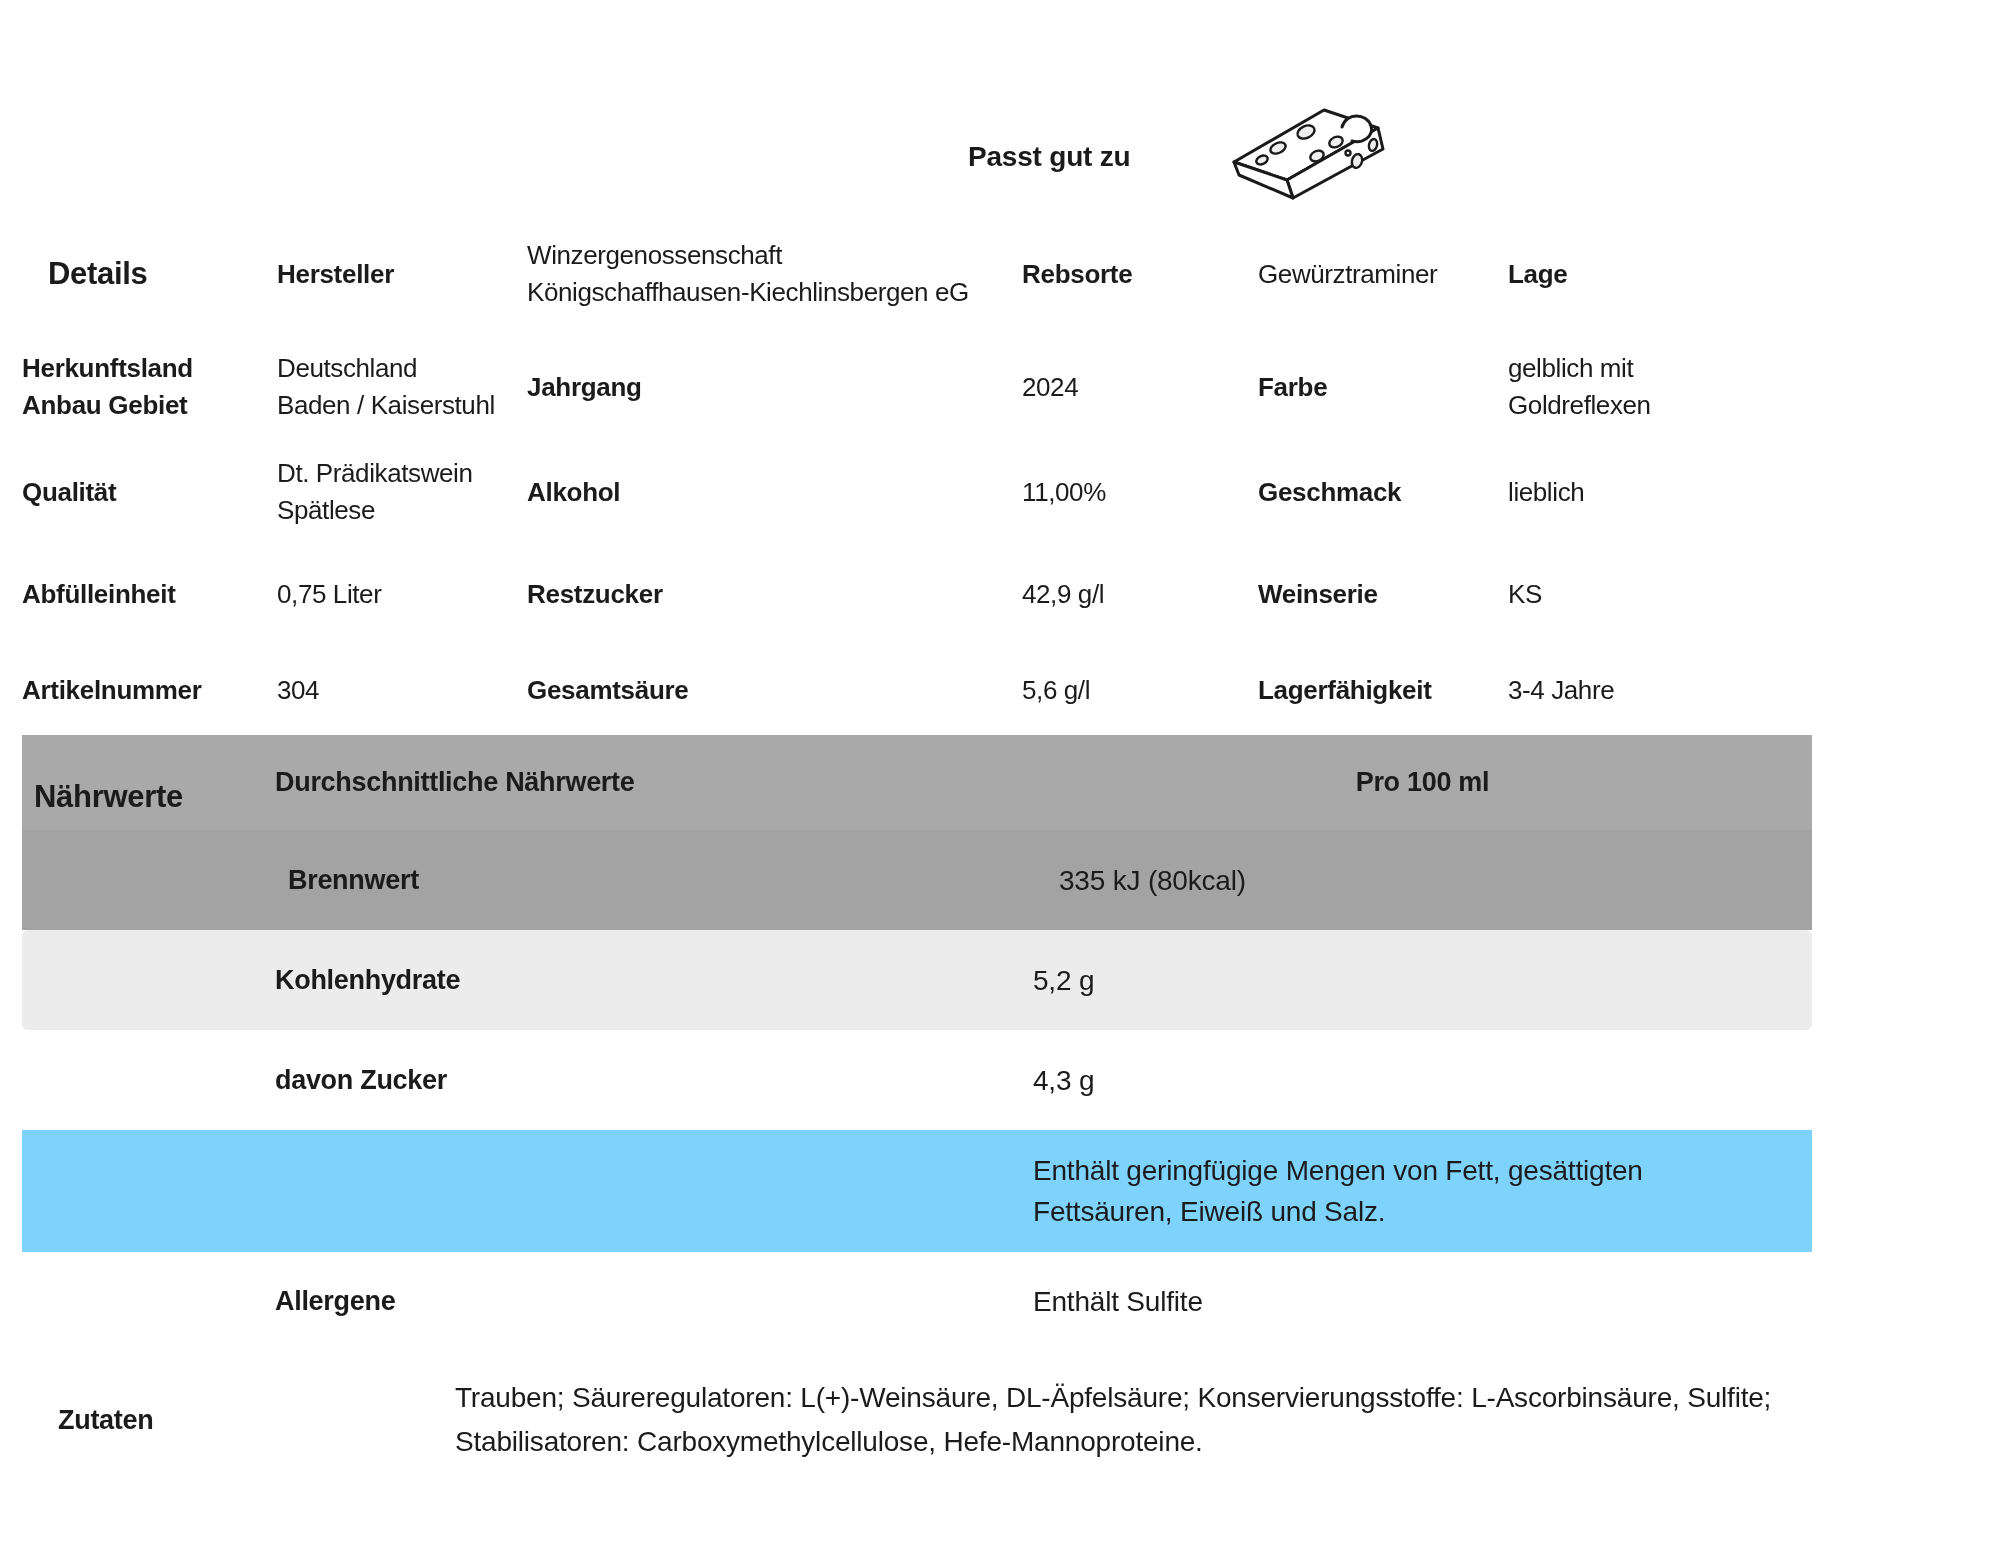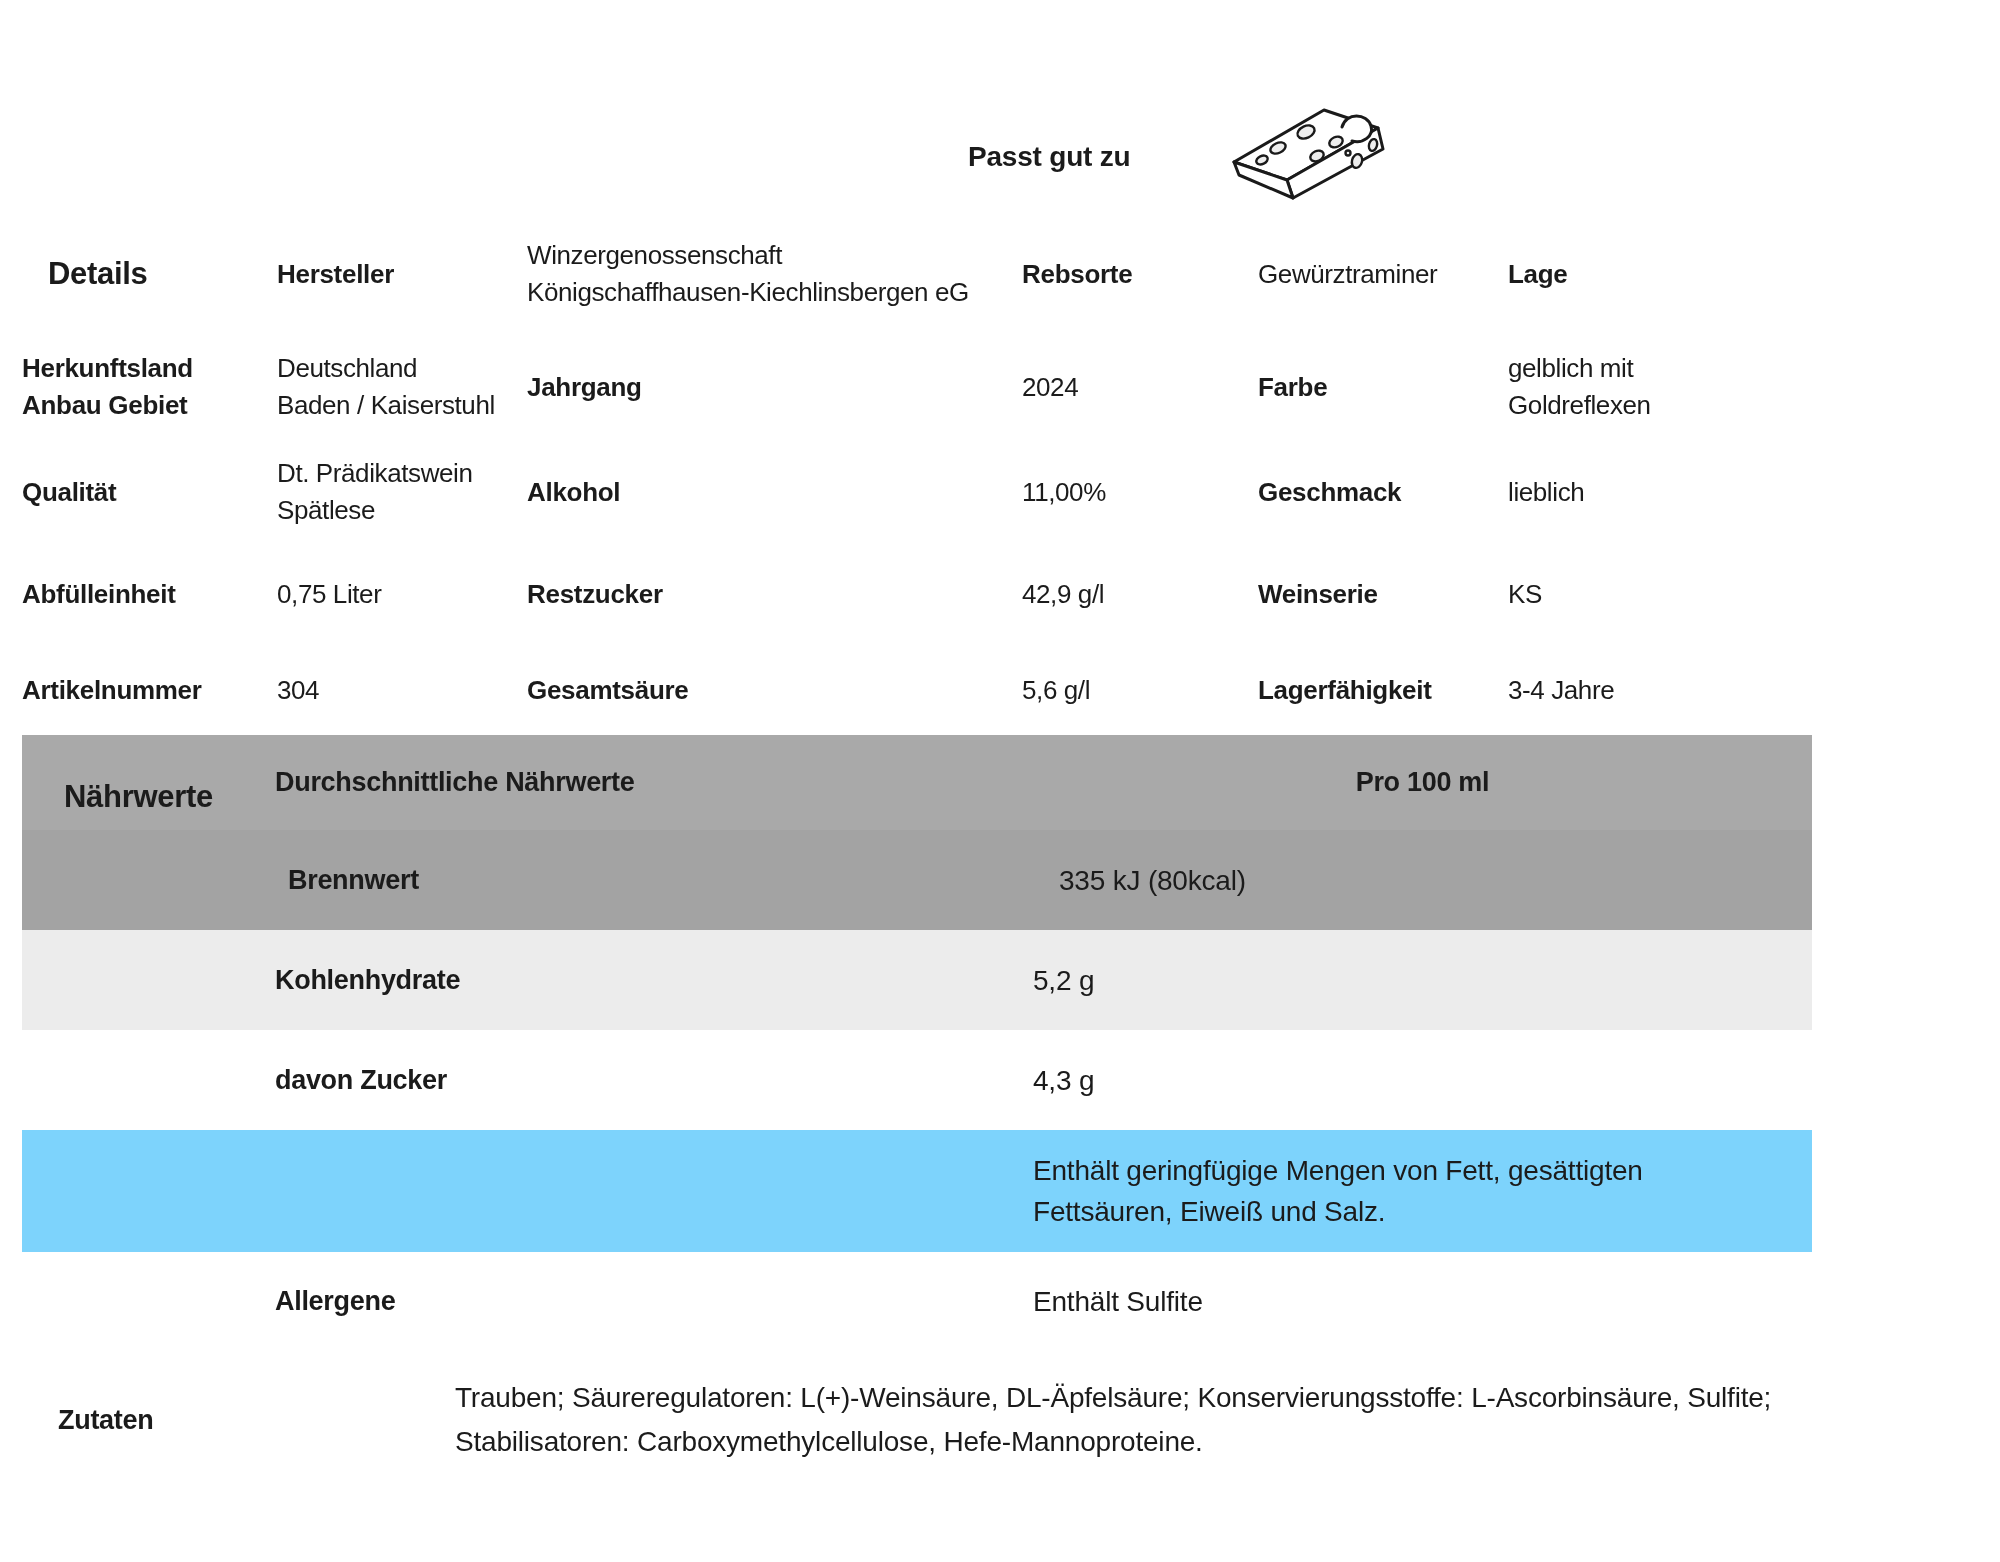--- a/index.html
+++ b/index.html
@@ -32,26 +32,26 @@
   .lbl{font-size:26px;font-weight:700;line-height:37px;letter-spacing:-0.3px;white-space:pre-line;}
   .val{font-size:26px;font-weight:400;line-height:37px;letter-spacing:-0.4px;white-space:pre-line;padding-right:8px;}
 
   
   .nutrition{position:absolute;left:22px;top:735px;width:1790px;}
   .n-row{
     display:grid;grid-template-columns:253px 758px 1fr;
     align-items:center;
   }
   .n-header{height:95px;background:#a9a9a9;}
-  .n-header .section-heading{padding-left:42px;margin-top:28px;}
+  .n-header .section-heading{padding-left:12px;margin-top:28px;}
   .n-h-label,.n-lbl{font-size:27px;font-weight:700;letter-spacing:-0.3px;}
   .n-h-value{font-size:27px;font-weight:700;letter-spacing:-0.3px;text-align:center;}
   .n-val{font-size:28px;font-weight:400;letter-spacing:-0.2px;line-height:41px;}
   .row-1{height:100px;background:#a3a3a3;gap:13px;}
-  .row-2{height:100px;background:#ececec;}
+  .row-2{height:100px;background:#ececec;border-radius:6px;}
   .row-3{height:100px;background:#ffffff;}
   .row-4{height:122px;background:#7dd3fc;}
   .row-5{height:98px;background:#ffffff;}
   .note-text{max-width:690px;}
 
   
   .zutaten{position:absolute;left:0;top:1376px;width:2000px;display:flex;align-items:center;}
   .z-heading{margin-left:58px;width:397px;font-size:27px;font-weight:700;letter-spacing:-0.3px;flex:0 0 auto;}
   .z-text{width:1482px;font-size:28px;font-weight:400;line-height:44px;letter-spacing:-0.2px;}
 </style>

